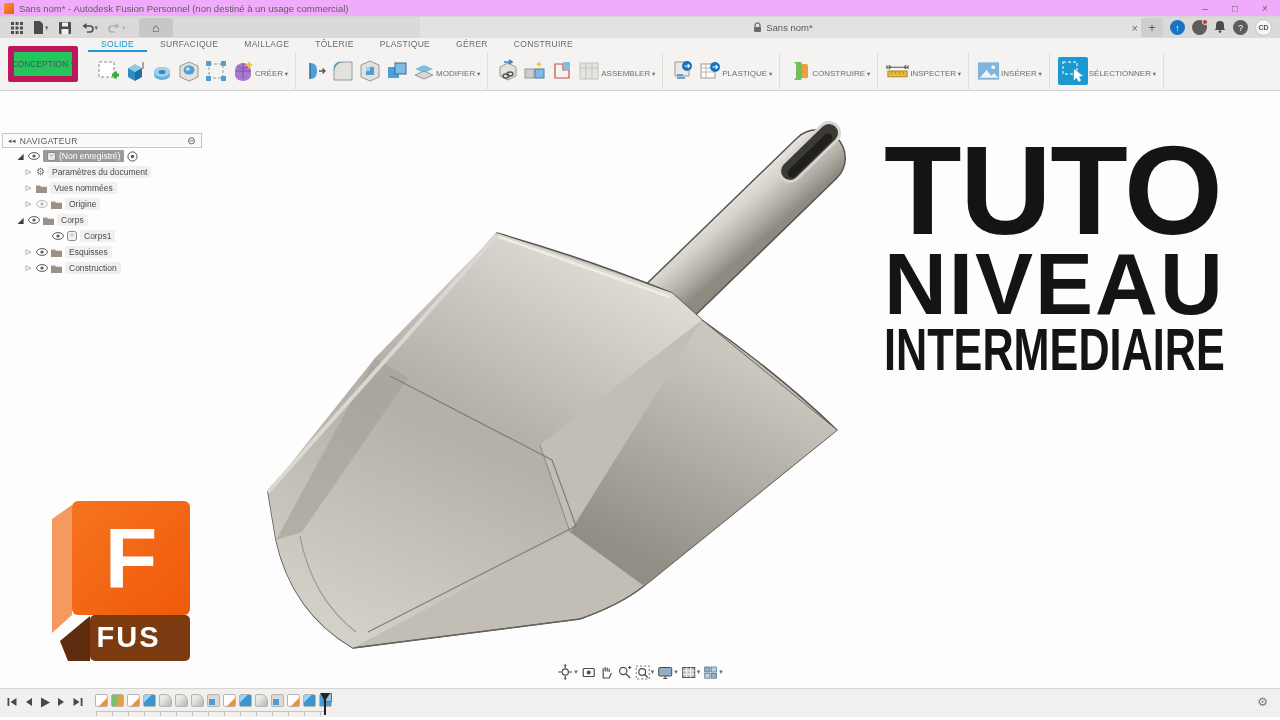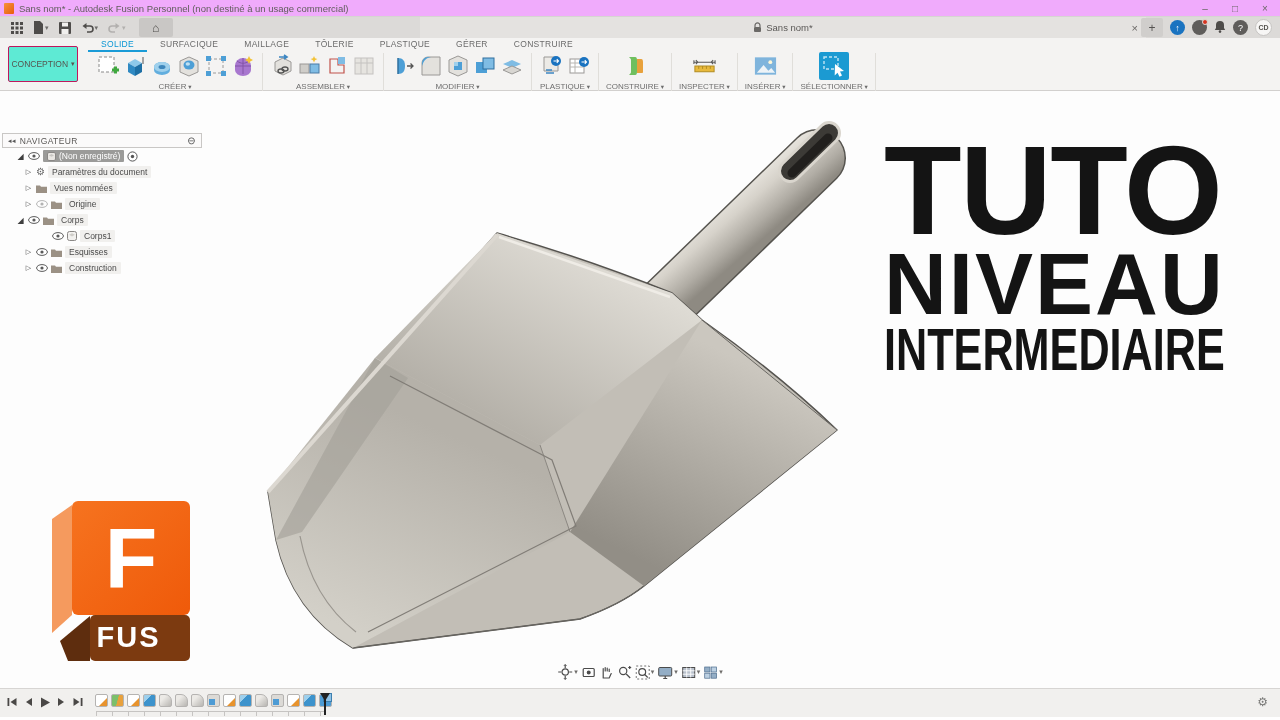--- a/index.html
+++ b/index.html
@@ -40,28 +40,28 @@
   .circ.gray .dot { position:absolute; right:-1px; top:-1px; width:6px; height:6px;
     border-radius:50%; background:#d6331f; border:1px solid #dcdad8; }
   #avatar { width:17px; height:17px; border-radius:50%; background:#f7f6f5;
     border:1px solid #c6c4c2; display:flex; align-items:center; justify-content:center;
     font-size:7px; font-weight:bold; color:#56544f; }
 
   
   #ribbon { position:absolute; left:0; top:38px; width:1280px; height:53px;
     background:#f4f3f2; border-bottom:1px solid #d2d0ce; }
   #workspace { position:absolute; left:8px; top:8px; width:70px; height:36px;
-    background:#5eead4; border:1px solid #be185d; border-radius:2px; display:flex;
+    background:#22c55e; border:6px solid #be185d; border-radius:2px; display:flex;
     align-items:center; justify-content:center; font-size:8.5px; color:#56544f; }
   #rtabs { position:absolute; left:88px; top:0; height:14px; display:flex; }
   .rtab { padding:4px 13px; font-size:8.5px; color:#6b6b6b; letter-spacing:.3px;
     display:flex; align-items:center; border-bottom:2px solid transparent; }
   .rtab.active { color:#0a96d4; border-bottom-color:#1a9bd7; }
   #rgroups { position:absolute; left:88px; top:15px; right:0; height:38px; display:flex; }
-  .rgroup { display:flex; flex-direction:column; align-items:center; padding:0 7px;
+  .rgroup { display:flex; flex-direction:row; align-items:center; padding:0 7px;
     border-right:1px solid #e0deda; }
   .ricons { display:flex; align-items:flex-start; gap:2px; height:28px; }
   .ricon { width:25px; height:26px; display:flex; align-items:center; justify-content:center; }
   .ricon.big { width:32px; }
   .glabel { font-size:8px; color:#6d6d6d; margin-top:2px; white-space:nowrap; }
   .glabel::after { content:" ▾"; font-size:6.5px; }
   #workspace::after { content:" ▾"; font-size:7px; margin-left:3px; }
 
   
   #canvas { position:absolute; left:0; top:91px; width:1280px; height:597px; background:#fdfdfd; }
@@ -275,20 +275,58 @@
             </svg>
         </span>
       </div>
       <div class="glabel">CRÉER</div>
     </div>
 
     <div class="rgroup">
       <div class="ricons">
         <span class="ricon">
           <svg width="24" height="24" viewBox="0 0 24 24">
+              <path d="M6 4c5 0 7 3 7 8s-2 8-7 8z" fill="#4d9fd6"></path>
+              <path d="M6 4v16" stroke="#2f6f9e" stroke-width="1.5"></path>
+              <path d="M15 12h6M18.5 9.5 21 12l-2.5 2.5" stroke="#555" stroke-width="1.3" fill="none"></path>
+            </svg>
+        </span>
+        <span class="ricon">
+          <svg width="24" height="24" viewBox="0 0 24 24">
+              <path d="M3 21V9A6 6 0 0 1 9 3h12v18z" fill="#e3e1dd" stroke="#9a9896"></path>
+              <path d="M3 9A6 6 0 0 1 9 3h3c-5 1-7 3-9 9z" fill="#4d9fd6"></path>
+            </svg>
+        </span>
+        <span class="ricon">
+          <svg width="24" height="24" viewBox="0 0 24 24">
+              <polygon points="3,6 12,2 21,6 21,18 12,22 3,18" fill="#e3e1dd" stroke="#9a9896"></polygon>
+              <rect x="8" y="8" width="8" height="8" fill="#4d9fd6"></rect>
+              <rect x="8" y="8" width="4" height="4" fill="#9fd0ec"></rect>
+            </svg>
+        </span>
+        <span class="ricon">
+          <svg width="24" height="24" viewBox="0 0 24 24">
+              <rect x="3" y="8" width="11" height="11" fill="#4d9fd6"></rect>
+              <rect x="10" y="4" width="11" height="11" fill="#7fbce4" stroke="#2f6f9e"></rect>
+            </svg>
+        </span>
+        <span class="ricon">
+          <svg width="24" height="24" viewBox="0 0 24 24">
+              <polygon points="3,10 12,6 21,10 12,14" fill="#7fbce4"></polygon>
+              <polygon points="3,16 12,12 21,16 12,20" fill="#d8d6d2" stroke="#9a9896"></polygon>
+            </svg>
+        </span>
+      </div>
+      <div class="glabel">MODIFIER</div>
+    </div>
+
+    <div class="rgroup">
+      <div class="ricons">
+        <span class="ricon">
+          <svg width="24" height="24" viewBox="0 0 24 24">
               <polygon points="4,8 12,4 20,8 20,17 12,21 4,17" fill="#e3e1dd" stroke="#9a9896"></polygon>
               <path d="M8 3h8M13 1l3 2-3 2" stroke="#3d86c2" stroke-width="1.6" fill="none"></path>
               <ellipse cx="10" cy="17" rx="3" ry="2" fill="none" stroke="#555" stroke-width="1.4"></ellipse>
               <ellipse cx="14" cy="15" rx="3" ry="2" fill="none" stroke="#555" stroke-width="1.4"></ellipse>
             </svg>
         </span>
         <span class="ricon">
           <svg width="24" height="24" viewBox="0 0 24 24">
               <rect x="2" y="10" width="9" height="9" fill="#cfcdc9" stroke="#9a9896"></rect>
               <rect x="12" y="10" width="9" height="9" fill="#7fbce4" stroke="#4a7ba5"></rect>
@@ -302,58 +340,20 @@
             </svg>
         </span>
         <span class="ricon">
           <svg width="24" height="24" viewBox="0 0 24 24">
               <rect x="3" y="4" width="18" height="16" fill="#e6e4e0" stroke="#c4c2c0"></rect>
               <path d="M3 9h18M9 4v16M15 4v16" stroke="#c4c2c0"></path>
             </svg>
         </span>
       </div>
       <div class="glabel">ASSEMBLER</div>
-    </div>
-
-    <div class="rgroup">
-      <div class="ricons">
-        <span class="ricon">
-          <svg width="24" height="24" viewBox="0 0 24 24">
-              <path d="M6 4c5 0 7 3 7 8s-2 8-7 8z" fill="#4d9fd6"></path>
-              <path d="M6 4v16" stroke="#2f6f9e" stroke-width="1.5"></path>
-              <path d="M15 12h6M18.5 9.5 21 12l-2.5 2.5" stroke="#555" stroke-width="1.3" fill="none"></path>
-            </svg>
-        </span>
-        <span class="ricon">
-          <svg width="24" height="24" viewBox="0 0 24 24">
-              <path d="M3 21V9A6 6 0 0 1 9 3h12v18z" fill="#e3e1dd" stroke="#9a9896"></path>
-              <path d="M3 9A6 6 0 0 1 9 3h3c-5 1-7 3-9 9z" fill="#4d9fd6"></path>
-            </svg>
-        </span>
-        <span class="ricon">
-          <svg width="24" height="24" viewBox="0 0 24 24">
-              <polygon points="3,6 12,2 21,6 21,18 12,22 3,18" fill="#e3e1dd" stroke="#9a9896"></polygon>
-              <rect x="8" y="8" width="8" height="8" fill="#4d9fd6"></rect>
-              <rect x="8" y="8" width="4" height="4" fill="#9fd0ec"></rect>
-            </svg>
-        </span>
-        <span class="ricon">
-          <svg width="24" height="24" viewBox="0 0 24 24">
-              <rect x="3" y="8" width="11" height="11" fill="#4d9fd6"></rect>
-              <rect x="10" y="4" width="11" height="11" fill="#7fbce4" stroke="#2f6f9e"></rect>
-            </svg>
-        </span>
-        <span class="ricon">
-          <svg width="24" height="24" viewBox="0 0 24 24">
-              <polygon points="3,10 12,6 21,10 12,14" fill="#7fbce4"></polygon>
-              <polygon points="3,16 12,12 21,16 12,20" fill="#d8d6d2" stroke="#9a9896"></polygon>
-            </svg>
-        </span>
-      </div>
-      <div class="glabel">MODIFIER</div>
     </div>
 
     <div class="rgroup">
       <div class="ricons">
         <span class="ricon">
           <svg width="24" height="24" viewBox="0 0 24 24">
               <path d="M4 3h10l4 4v10H4z" fill="#eceae6" stroke="#9a9896"></path>
               <circle cx="16" cy="7" r="5" fill="#1a73c0"></circle>
               <path d="M13.5 7h5M16.8 5.2 18.5 7l-1.7 1.8" stroke="#fff" stroke-width="1.1" fill="none"></path>
               <path d="M6 16h6M6 19h8" stroke="#3d86c2" stroke-width="1.3"></path>

